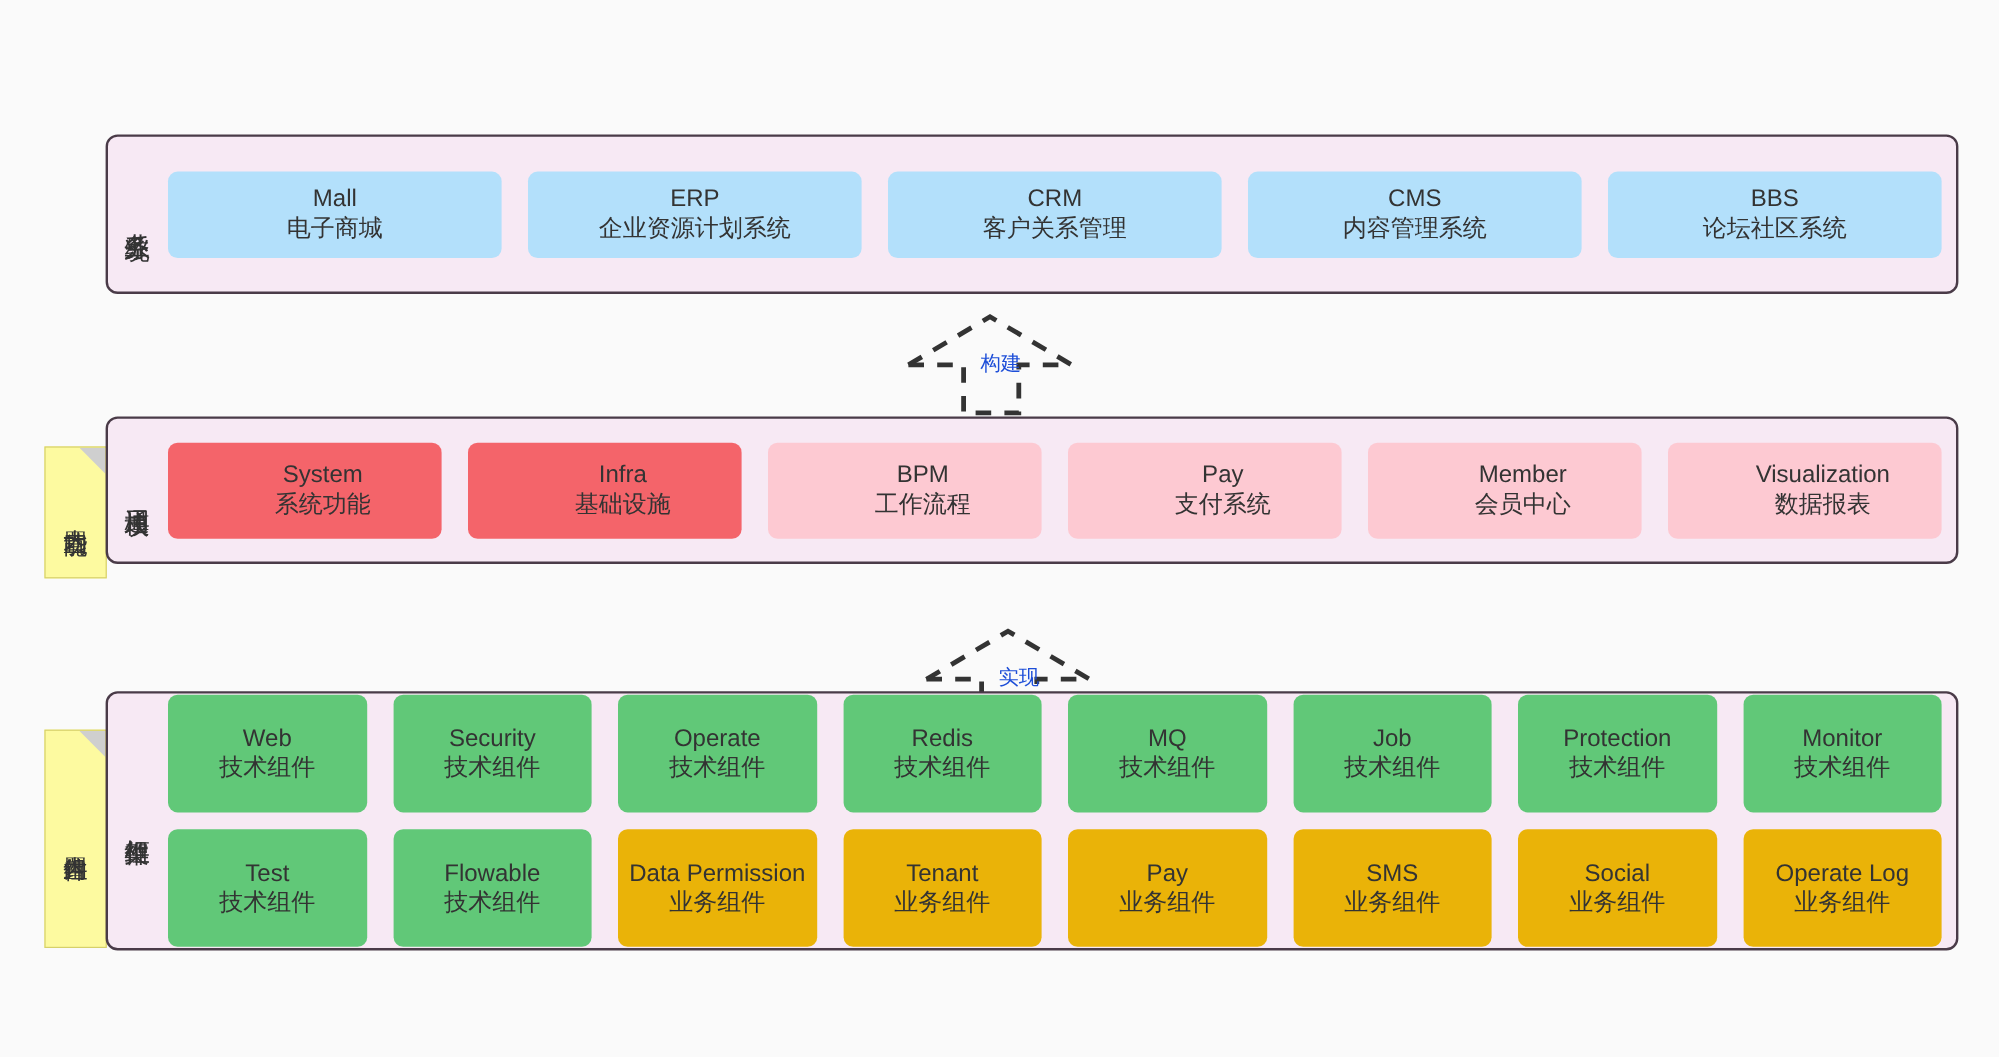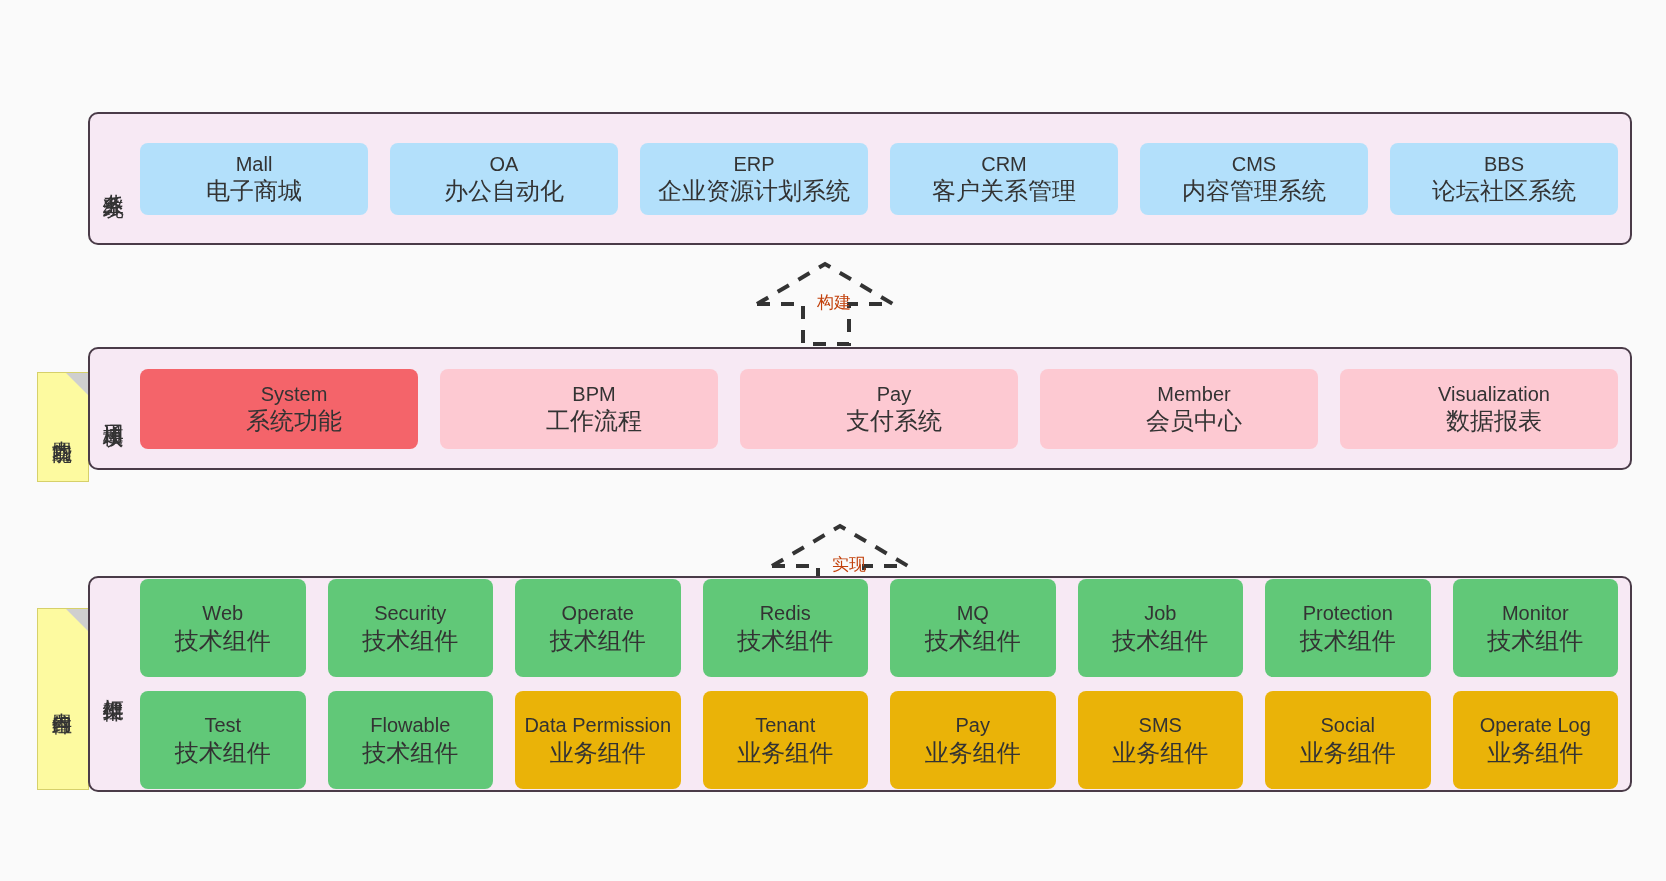--- a/index.html
+++ b/index.html
@@ -69,21 +69,21 @@
     display: flex;
     flex-direction: column;
     align-items: center;
     justify-content: center;
     text-align: center;
     font-size: 20px;
     line-height: 1.22;
     color: #333333;
     padding: 6px 6px;
   }
-  .cell .sub { font-size: 24px; }
+  .cell .sub { font-size: 20px; }
 
   
   .c-blue       { background: #b3e0fb; }
   .c-red        { background: #f4646a; }
   .c-pink       { background: #fdc9d2; text-align: right; }
   .c-green      { background: #61c878; }
   .c-lightgreen { background: #eab308; }
 
   
   #layer-business {
@@ -128,21 +128,21 @@
   #note-framework { left: 37px; top: 608px; width: 52px; height: 182px; }
 
   
   .connector {
     position: absolute;
   }
   .connector svg { display: block; overflow: visible; }
   .connector-label {
     position: absolute;
     font-size: 17px;
-    color: #c2410c;
+    color: #1d4ed8;
     background: transparent;
     white-space: nowrap;
   }
   #conn-build  { left: 755px; top: 258px; width: 146px; height: 88px; }
   #conn-build  .connector-label { left: 62px; top: 33px; }
   #conn-impl   { left: 770px; top: 520px; width: 146px; height: 88px; }
   #conn-impl   .connector-label { left: 62px; top: 33px; }
 </style>
 </head>
 <body>
@@ -151,24 +151,20 @@
 
   <div class="layer" id="layer-business">
     <div class="layer-title">业务系统</div>
     <div class="layer-body">
       <div class="row">
         <div class="cell c-blue">
           <div class="name">Mall</div>
           <div class="sub">电子商城</div>
         </div>
         <div class="cell c-blue">
-          <div class="name">OA</div>
-          <div class="sub">办公自动化</div>
-        </div>
-        <div class="cell c-blue">
           <div class="name">ERP</div>
           <div class="sub">企业资源计划系统</div>
         </div>
         <div class="cell c-blue">
           <div class="name">CRM</div>
           <div class="sub">客户关系管理</div>
         </div>
         <div class="cell c-blue">
           <div class="name">CMS</div>
           <div class="sub">内容管理系统</div>
@@ -195,20 +191,24 @@
   </div>
 
   <div class="layer" id="layer-common">
     <div class="layer-title">通用模块</div>
     <div class="layer-body">
       <div class="row">
         <div class="cell c-red">
           <div class="name">System</div>
           <div class="sub">系统功能</div>
         </div>
+        <div class="cell c-red">
+          <div class="name">Infra</div>
+          <div class="sub">基础设施</div>
+        </div>
         <div class="cell c-pink">
           <div class="name">BPM</div>
           <div class="sub">工作流程</div>
         </div>
         <div class="cell c-pink">
           <div class="name">Pay</div>
           <div class="sub">支付系统</div>
         </div>
         <div class="cell c-pink">
           <div class="name">Member</div>

